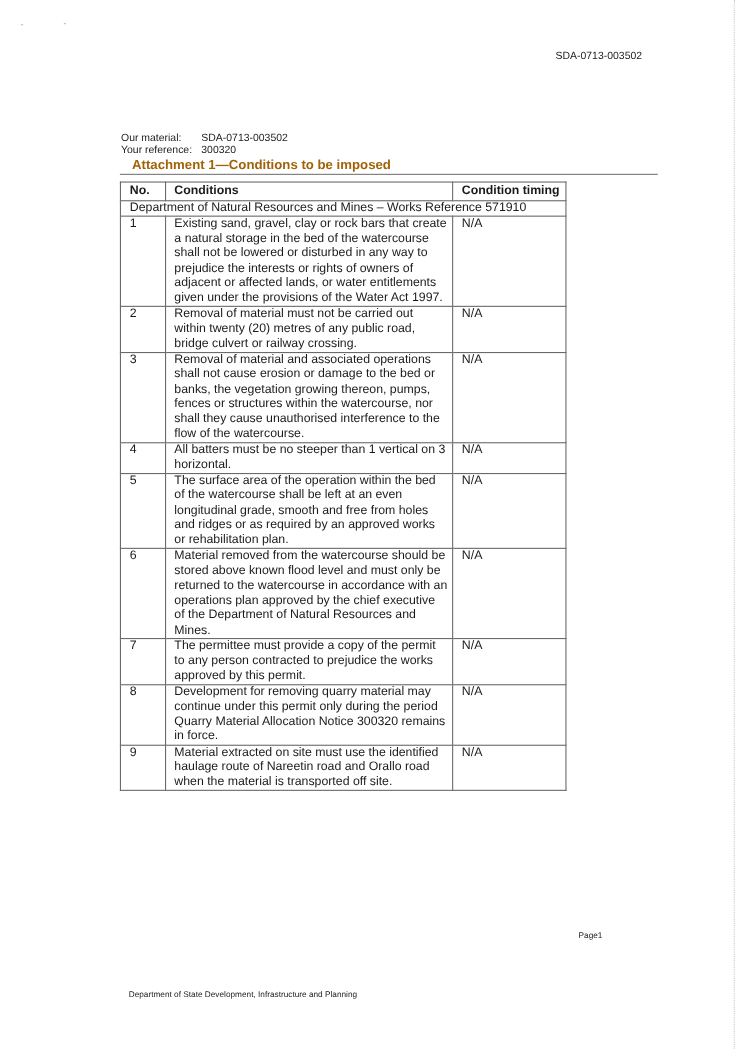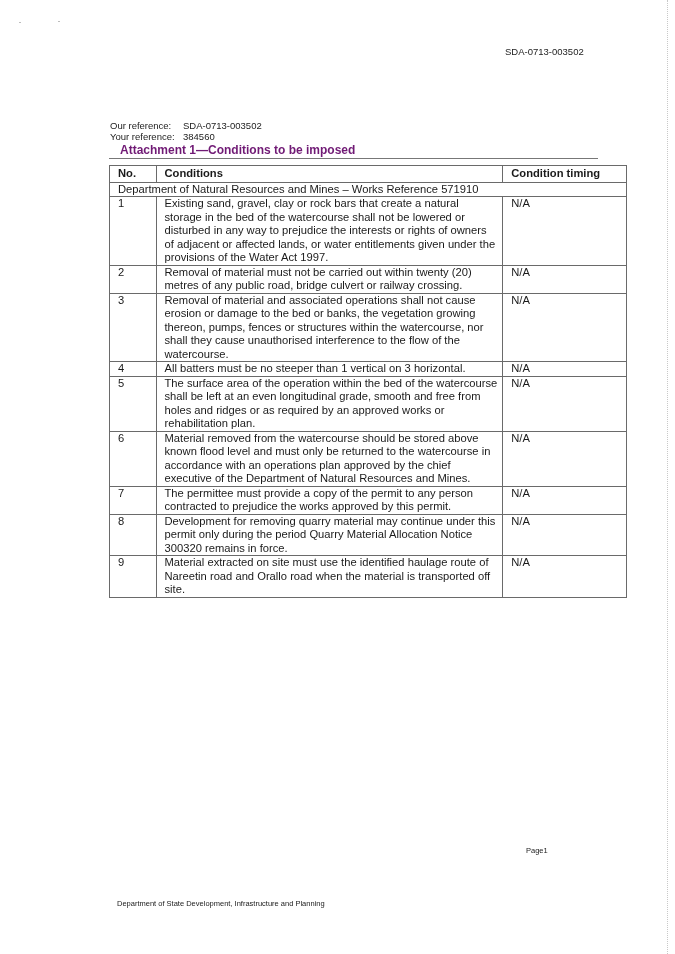--- a/index.html
+++ b/index.html
@@ -11,28 +11,28 @@
     position: absolute; left: 667px; top: 0; width: 0; height: 954px;
     border-left: 1px dotted #c8c8c8;
   }
   .speck { position: absolute; width: 2px; height: 1px; background: #bdbdbd; }
   .doc-id-top {
     position: absolute; top: 46px; left: 505px; font-size: 9.5px; color: #222;
   }
   .refs { position: absolute; left: 110px; top: 120px; font-size: 9.5px; line-height: 11px; color: #222; }
   .refs .lbl { display: inline-block; width: 73px; }
   .title {
-    position: absolute; left: 120px; top: 143px; font-size: 12px; font-weight: bold; color: #701a75;
+    position: absolute; left: 120px; top: 143px; font-size: 12px; font-weight: bold; color: #a16207;
   }
   .title-rule {
     position: absolute; left: 109px; top: 158px; width: 489px; height: 0;
     border-top: 1px solid #777;
   }
   table.cond {
-    position: absolute; left: 109px; top: 165px; width: 518px;
+    position: absolute; left: 109px; top: 165px; width: 406px;
     border-collapse: collapse; font-size: 11.2px; line-height: 13.5px; color: #1a1a1a;
   }
   table.cond td, table.cond th {
     border: 1px solid #6a6a6a; vertical-align: top; padding: 0 4px 0 8px; text-align: left;
   }
   table.cond th { font-weight: bold; padding-top: 1px; padding-bottom: 1px; }
   table.cond col.c-no { width: 44px; }
   table.cond col.c-cond { width: 328px; }
   table.cond col.c-time { width: 117px; }
   td.section { padding-left: 8px; margin-top: 24px; }
@@ -45,24 +45,24 @@
 <body>
 
 <div class="page-edge"></div>
 <div class="speck" style="left:19px;top:22px;"></div>
 <div class="speck" style="left:58px;top:21px;"></div>
 
 <div class="doc-id-top">SDA-0713-003502</div>
 
 <div class="refs">
   <div>
-    <span class="lbl">Our reference:</span><span>SDA-0713-003502</span>
+    <span class="lbl">Our material:</span><span>SDA-0713-003502</span>
   </div>
   <div>
-    <span class="lbl">Your reference:</span><span>384560</span>
+    <span class="lbl">Your reference:</span><span>300320</span>
   </div>
 </div>
 
 <div class="title">Attachment 1—Conditions to be imposed</div>
 <div class="title-rule"></div>
 
 <table class="cond">
   <colgroup>
       <col class="c-no">
       <col class="c-cond">

